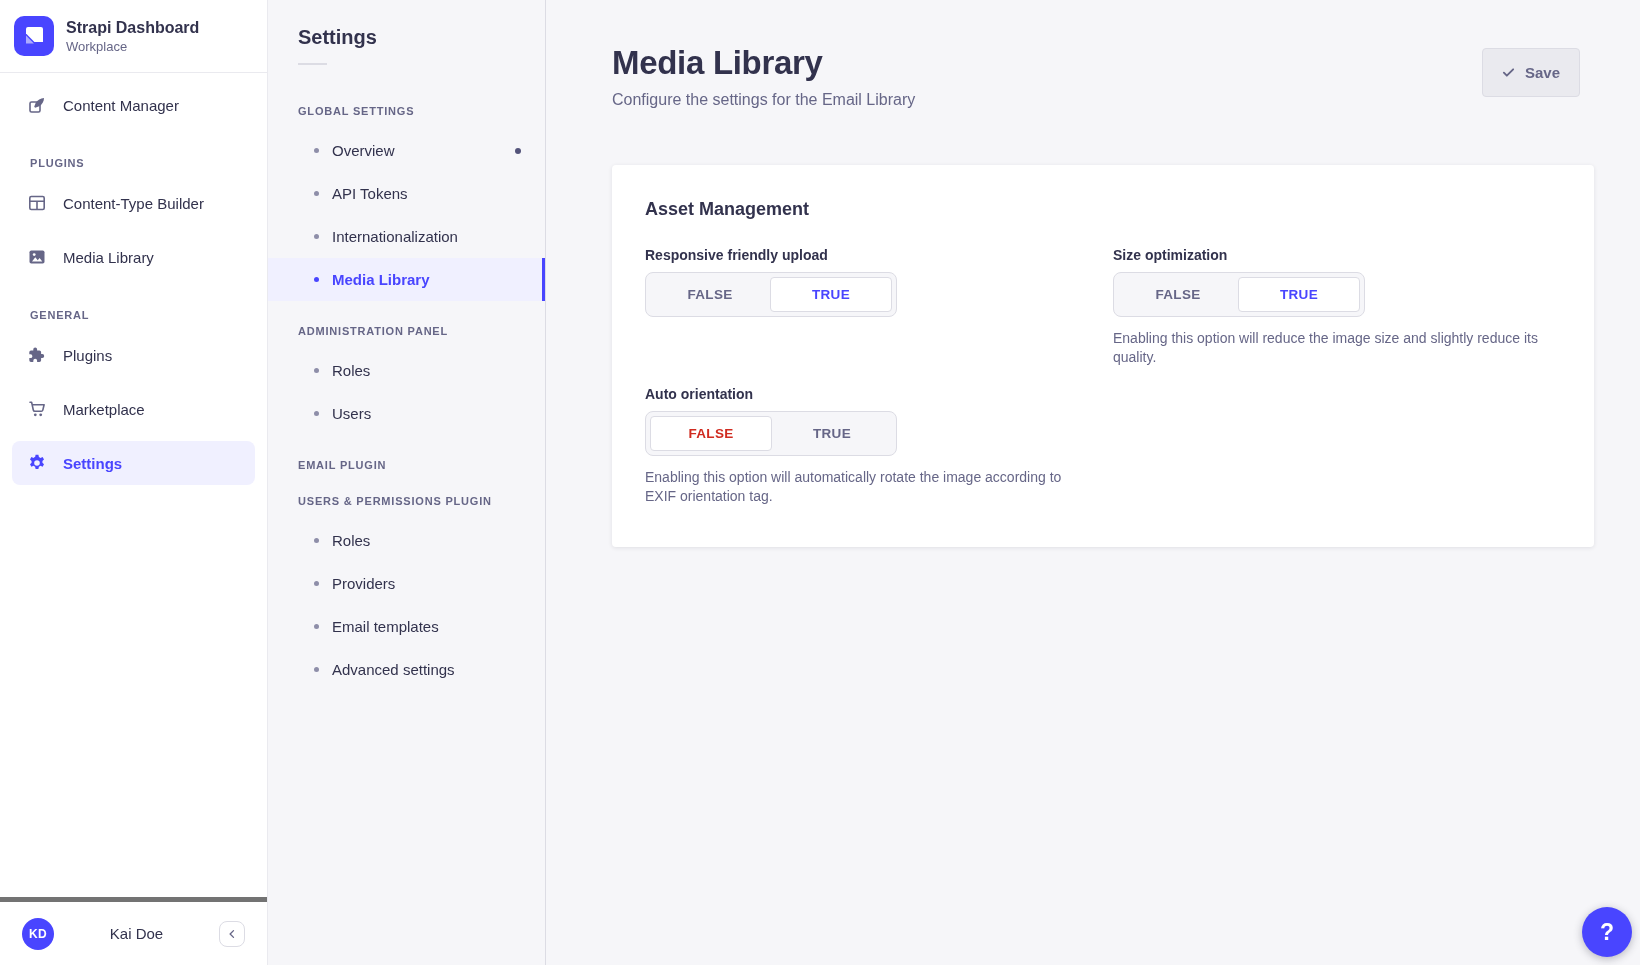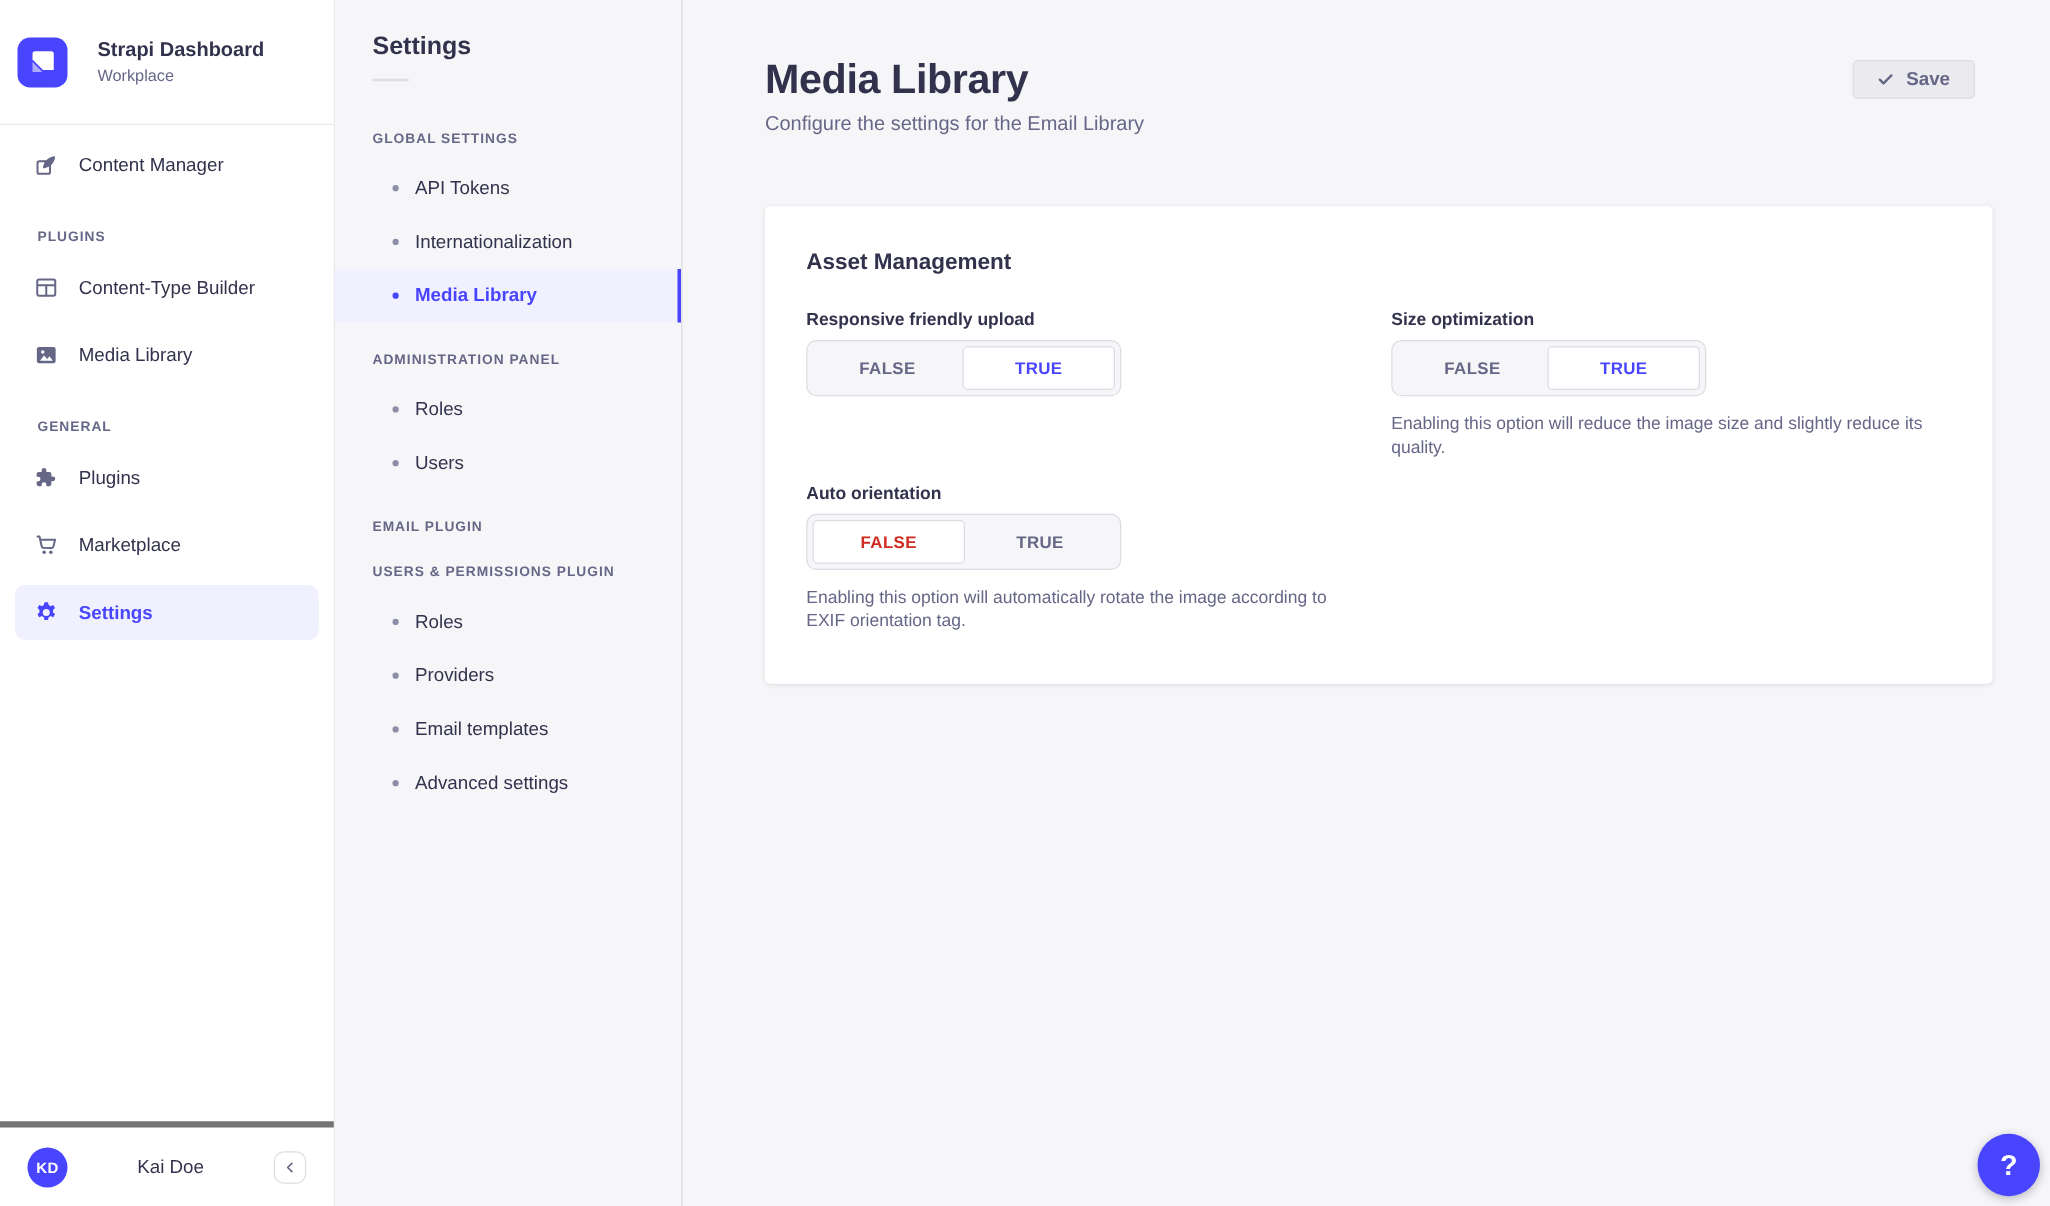--- a/index.html
+++ b/index.html
@@ -1,21 +1,21 @@
 <!DOCTYPE html>
 <html><head>
 <meta charset="utf-8">
 <style>
   * { margin:0; padding:0; box-sizing:border-box; }
   html,body { width:1640px; height:965px; overflow:hidden; }
   body { font-family:"Liberation Sans", sans-serif; background:#f6f6f9; display:flex; color:#32324d; }
 
   
   .mainnav { width:268px; min-width:268px; background:#fff; border-right:1px solid #eaeaef; display:flex; flex-direction:column; }
-  .brand { height:100px; display:flex; align-items:center; gap:24px; padding:0 14px; border-bottom:1px solid #eaeaef; }
+  .brand { height:73px; display:flex; align-items:center; gap:12px; padding:0 14px; border-bottom:1px solid #eaeaef; }
   .brand-logo { width:40px; height:40px; border-radius:10px; background:#4945ff; flex:0 0 auto; }
   .brand-name { font-size:16px; font-weight:bold; color:#32324d; line-height:1.2; }
   .brand-sub { font-size:13px; color:#666687; margin-top:2px; }
   .mainnav-body { flex:1; padding-top:10px; overflow:hidden; }
   .nav-header { font-size:11px; font-weight:bold; letter-spacing:.8px; color:#666687; margin:30px 0 12px 30px; }
   .nav-item { height:44px; margin:0 12px; border-radius:8px; display:flex; align-items:center; gap:16px; padding:0 15px; font-size:15px; color:#32324d; cursor:pointer; }
   .nav-item + .nav-item { margin-top:10px; }
   .nav-item .icon { width:20px; height:20px; color:#666687; display:flex; }
   .nav-item .icon svg { width:20px; height:20px; }
   .nav-item.active { background:#f0f0ff; color:#4945ff; font-weight:bold; }
@@ -36,21 +36,21 @@
   .subnav-item .bullet { position:absolute; left:46px; top:50%; margin-top:-2.5px; width:5px; height:5px; border-radius:50%; background:#8e8ea9; }
   .subnav-item.active { background:#f0f0ff; color:#4945ff; font-weight:bold; box-shadow:inset -3px 0 0 #4945ff; }
   .subnav-item.active .bullet { background:#4945ff; }
   .subnav-item .notif { position:absolute; right:24px; top:50%; margin-top:-3px; width:6px; height:6px; border-radius:50%; background:#53537a; }
 
   
   .content { flex:1; position:relative; overflow:hidden; }
   .content-header { display:flex; justify-content:space-between; align-items:flex-start; padding:44px 60px 0 66px; }
   .page-title { font-size:33px; font-weight:bold; color:#32324d; letter-spacing:-.3px; }
   .page-subtitle { font-size:16px; color:#666687; margin-top:9px; }
-  .save-btn { display:flex; align-items:center; gap:10px; height:31px; padding:0 19px; margin-top:4px; background:#eaeaef; border:1px solid #dcdce4; border-radius:4px; color:#666687; font-size:15px; font-weight:bold; font-family:inherit; cursor:pointer; }
+  .save-btn { display:flex; align-items:center; gap:10px; height:49px; padding:0 19px; margin-top:4px; background:#eaeaef; border:1px solid #dcdce4; border-radius:4px; color:#666687; font-size:15px; font-weight:bold; font-family:inherit; cursor:pointer; }
   .save-btn svg { display:block; }
 
   .panel { margin:56px 46px 0 66px; background:#fff; border-radius:4px; box-shadow:0 1px 4px rgba(33,33,52,.1); padding:34px 33px 42px; }
   .panel-title { font-size:18px; font-weight:bold; color:#32324d; margin-bottom:27px; }
   .fields { display:grid; grid-template-columns:1fr 1fr; column-gap:16px; row-gap:36px;gap:20px; }
   .field-label { font-size:14px; font-weight:bold; color:#32324d; margin-bottom:9px; }
   .toggle { width:252px; height:45px; background:#f6f6f9; border:1px solid #dcdce4; border-radius:8px; padding:4px; display:flex; }
   .toggle-opt { flex:1; display:flex; align-items:center; justify-content:center; font-size:13.5px; font-weight:bold; letter-spacing:.3px; color:#666687; border-radius:4px; cursor:pointer; }
   .toggle-opt.sel-true { background:#fff; border:1px solid #dcdce4; color:#4945ff; }
   .toggle-opt.sel-false { background:#fff; border:1px solid #dcdce4; color:#d02b20; }
@@ -146,20 +146,25 @@
 </nav>
 
 <nav class="subnav">
   <div class="subnav-title">Settings</div>
   <div class="subnav-divider"></div>
   <div class="subnav-sections">
       <div class="subnav-section">
         <div class="subnav-header">GLOBAL SETTINGS</div>
         <div class="subnav-item">
           <span class="bullet"></span>
+          <span>Overview</span>
+          <span class="notif"></span>
+        </div>
+        <div class="subnav-item">
+          <span class="bullet"></span>
           <span>API Tokens</span>
         </div>
         <div class="subnav-item">
           <span class="bullet"></span>
           <span>Internationalization</span>
         </div>
         <div class="subnav-item active">
           <span class="bullet"></span>
           <span>Media Library</span>
         </div>

